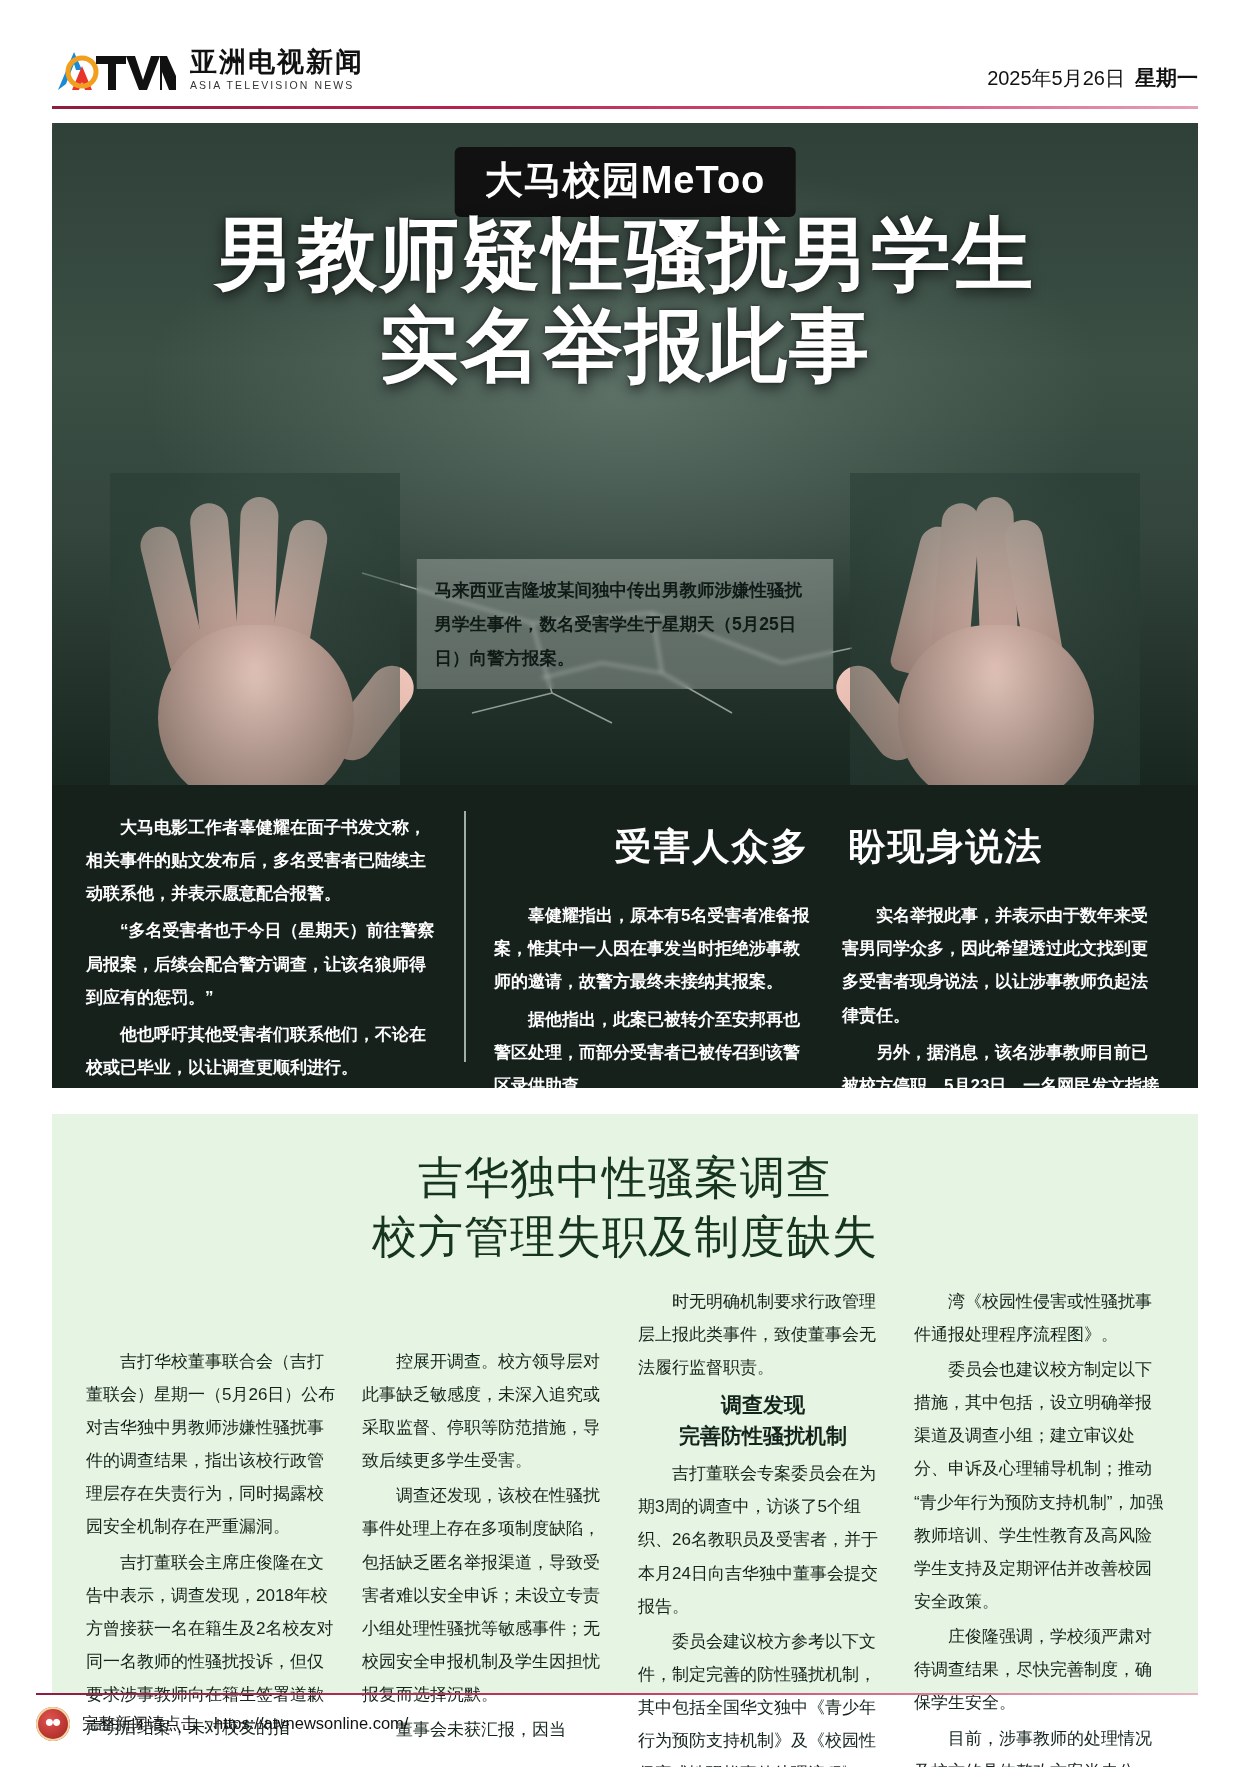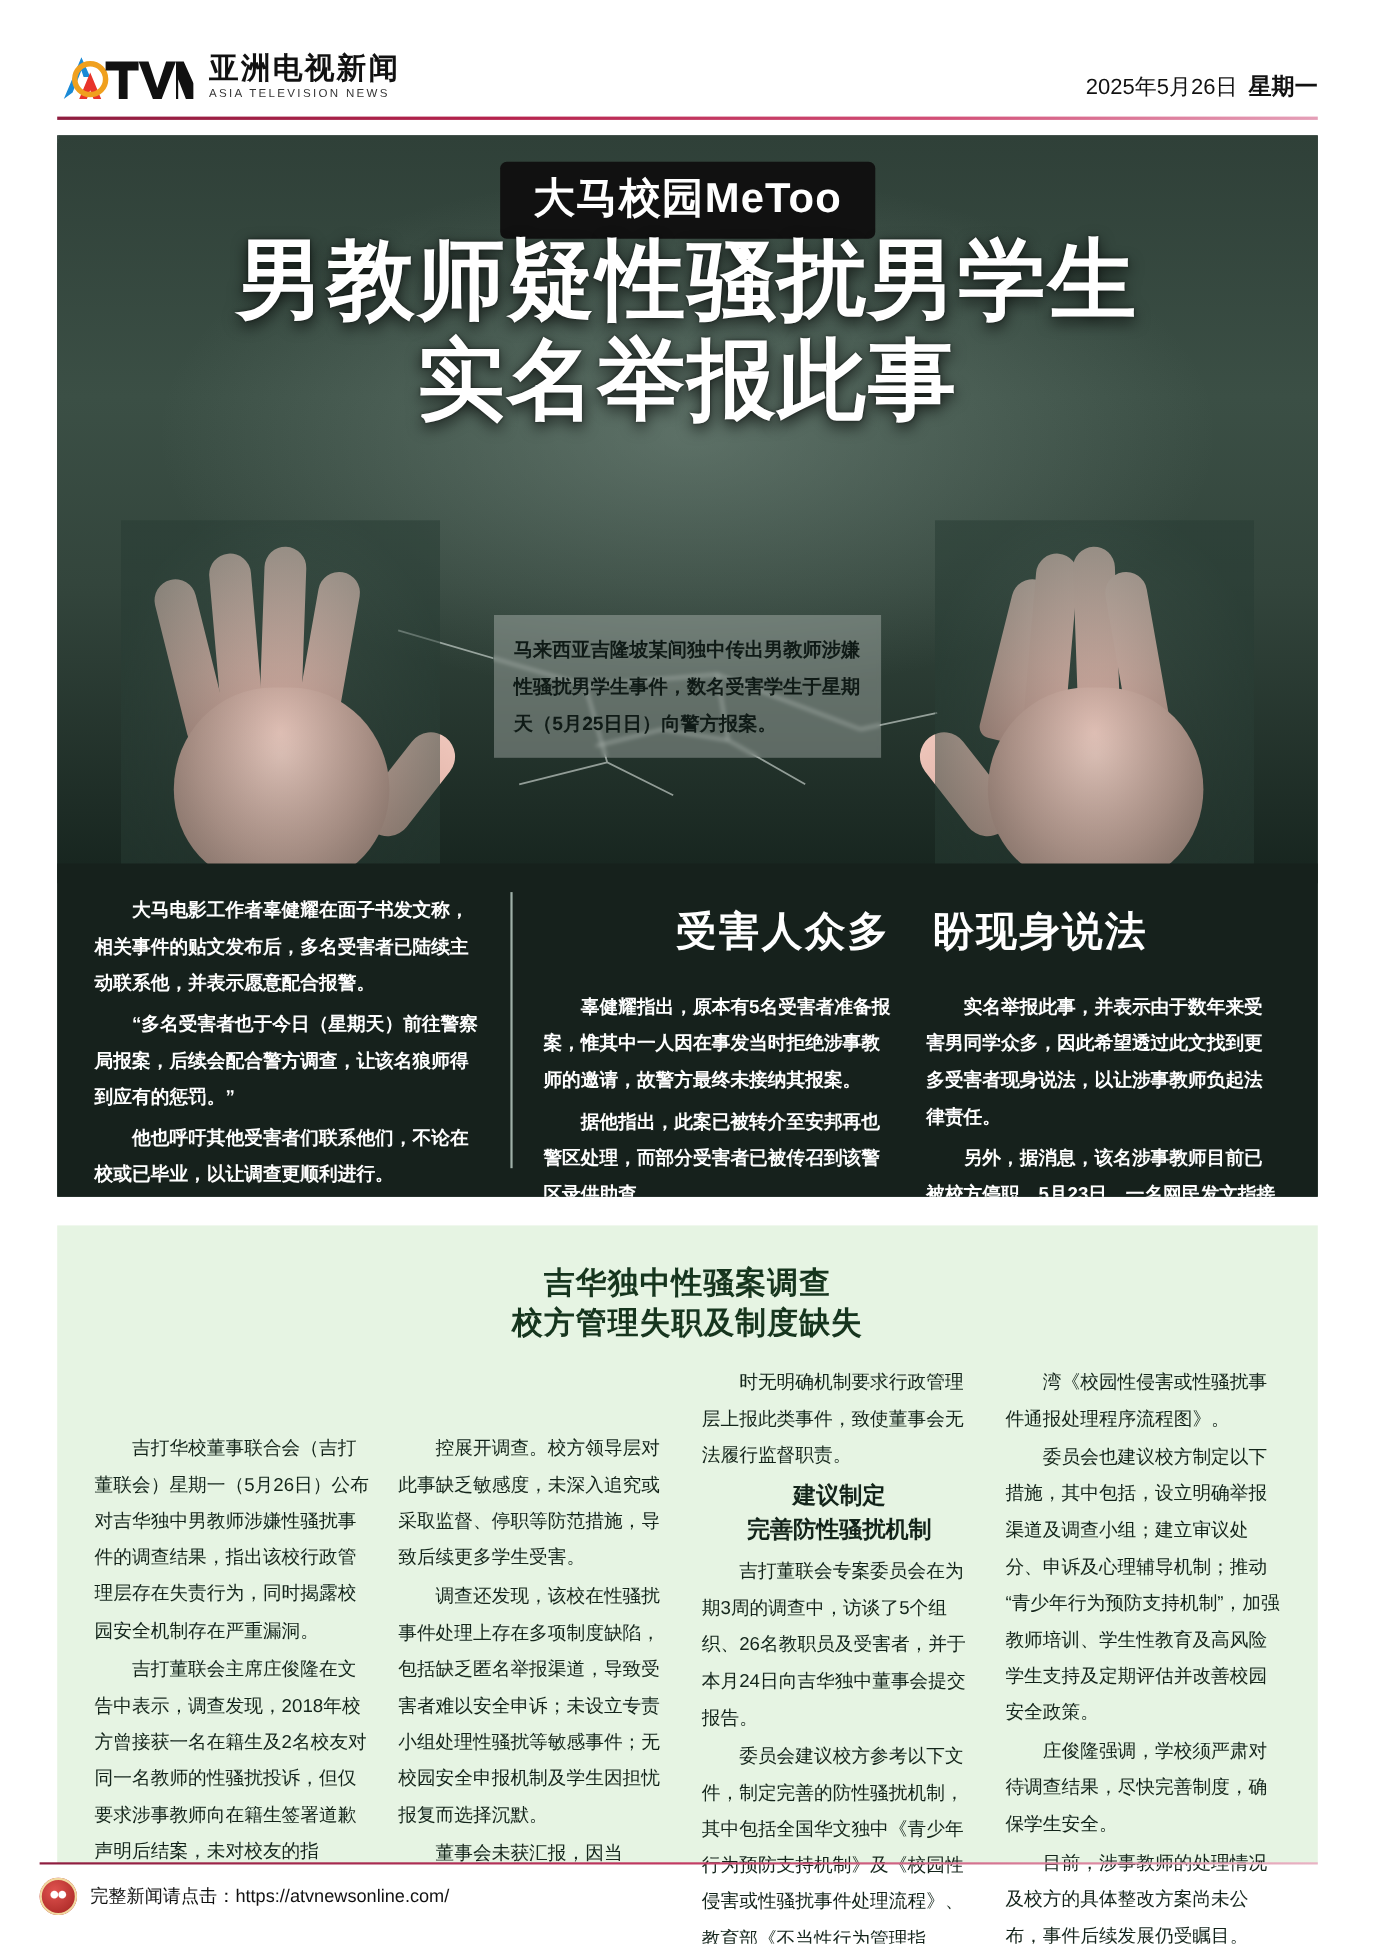--- a/index.html
+++ b/index.html
@@ -115,21 +115,21 @@
     position:absolute; top:90px; left:0; right:0; text-align:center; z-index:5;
     color:#fff; font-weight:bold; line-height:1.06;
     text-shadow:0 4px 14px rgba(0,0,0,.75), 0 0 3px rgba(0,0,0,.6);
     letter-spacing:2px;
   }
   .headline .l1 { font-size:80px; display:block; }
   .headline .l2 { font-size:80px; display:block; margin-top:6px; }
 
   .standfirst {
     position:absolute; top:436px; left:50%; transform:translateX(-50%);
-    width:352px; z-index:6;
+    width:417px; z-index:6;
     background:rgba(236,240,236,.30);
     backdrop-filter:blur(2px);
     color:#0f1a16; font-weight:bold; font-size:17.5px; line-height:1.95;
     padding:14px 18px; text-align:left;
   }
 
   
   .hero-body {
     position:absolute; left:0; right:0; bottom:0; top:662px;
     background:#16211c;
@@ -151,21 +151,21 @@
 
   
   .green {
     margin:26px 52px 0 52px;
     background:#e6f4e3;
     padding:34px 34px 30px 34px;
     height:580px;
     position:relative;
   }
   .green-title {
-    text-align:center; font-size:28px; font-weight:bold; color:#16351e;
+    text-align:center; font-size:45px; font-weight:normal; color:#16351e;
     line-height:1.32; margin:0 0 18px 0; letter-spacing:1px;
   }
   .green-cols { display:flex; gap:26px; }
   .gcol { flex:1; font-size:17px; line-height:1.95; color:#13241a; }
   .gcol p { margin:0 0 2px 0; text-indent:2em; }
   .gsub {
     text-align:center; font-weight:bold; font-size:21px; color:#13241a;
     line-height:1.45; margin:6px 0 6px 0; text-indent:0;
   }
   .col1-offset { padding-top:60px; }
@@ -301,21 +301,21 @@
       <p>吉打董联会主席庄俊隆在文告中表示，调查发现，2018年校方曾接获一名在籍生及2名校友对同一名教师的性骚扰投诉，但仅要求涉事教师向在籍生签署道歉声明后结案，未对校友的指</p>
     </div>
     <div class="gcol col1-offset">
       <p>控展开调查。校方领导层对此事缺乏敏感度，未深入追究或采取监督、停职等防范措施，导致后续更多学生受害。</p>
       <p>调查还发现，该校在性骚扰事件处理上存在多项制度缺陷，包括缺乏匿名举报渠道，导致受害者难以安全申诉；未设立专责小组处理性骚扰等敏感事件；无校园安全申报机制及学生因担忧报复而选择沉默。</p>
       <p>董事会未获汇报，因当</p>
     </div>
     <div class="gcol">
       <p>时无明确机制要求行政管理层上报此类事件，致使董事会无法履行监督职责。</p>
       <div class="gsub">
-        <div>建议制定</div>
+        <div>调查发现</div>
         <div>完善防性骚扰机制</div>
       </div>
       <p>吉打董联会专案委员会在为期3周的调查中，访谈了5个组织、26名教职员及受害者，并于本月24日向吉华独中董事会提交报告。</p>
       <p>委员会建议校方参考以下文件，制定完善的防性骚扰机制，其中包括全国华文独中《青少年行为预防支持机制》及《校园性侵害或性骚扰事件处理流程》、教育部《不当性行为管理指南》、及台</p>
     </div>
     <div class="gcol">
       <p>湾《校园性侵害或性骚扰事件通报处理程序流程图》。</p>
       <p>委员会也建议校方制定以下措施，其中包括，设立明确举报渠道及调查小组；建立审议处分、申诉及心理辅导机制；推动“青少年行为预防支持机制”，加强教师培训、学生性教育及高风险学生支持及定期评估并改善校园安全政策。</p>
       <p>庄俊隆强调，学校须严肃对待调查结果，尽快完善制度，确保学生安全。</p>
       <p>目前，涉事教师的处理情况及校方的具体整改方案尚未公布，事件后续发展仍受瞩目。</p>

